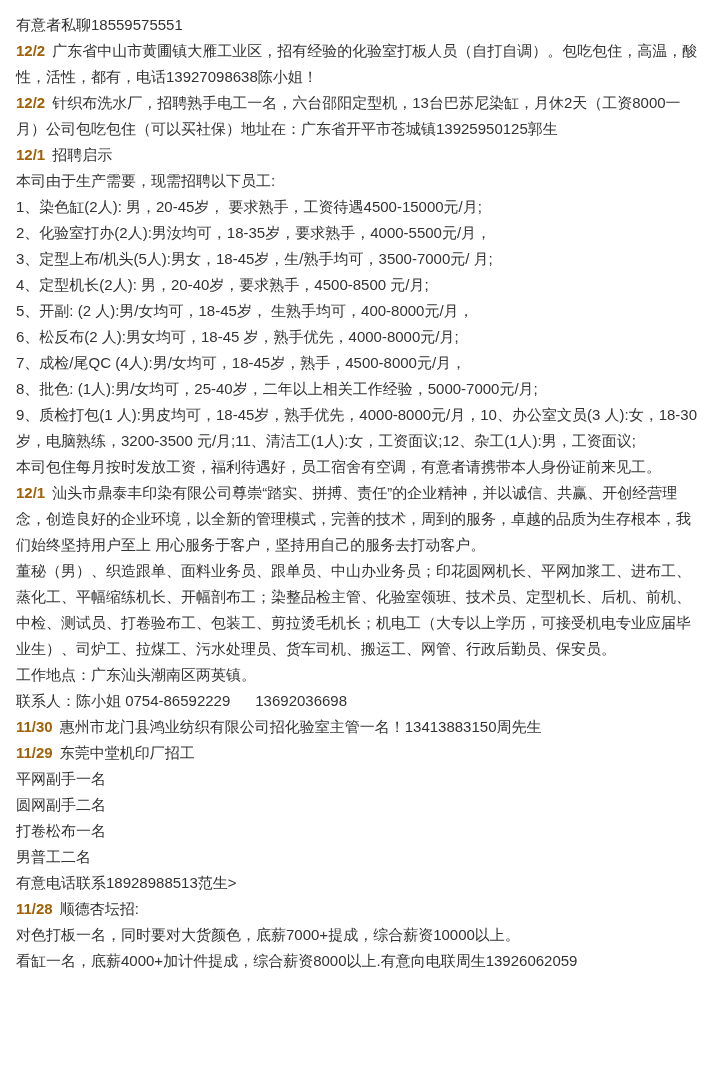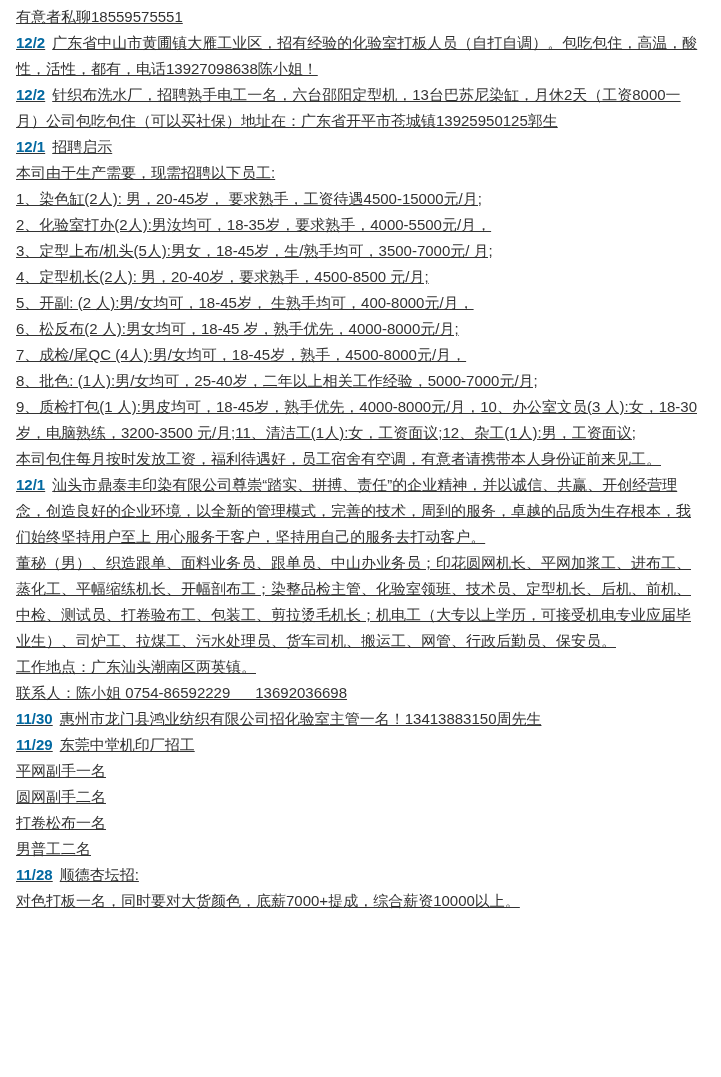--- a/index.html
+++ b/index.html
@@ -8,33 +8,32 @@
     background: #ffffff;
   }
   body {
     width: 721px;
     min-height: 1077px;
     font-family: "Liberation Sans", sans-serif;
     color: #333333;
     overflow: hidden;
   }
   .post-list {
-    padding: 4px 22px 6px 16px;
-    text-decoration: underline;
+    padding: 12px 22px 6px 16px;
   }
   .post {
     margin: 0;
     font-size: 15px;
     line-height: 26px;
     white-space: pre-wrap;
     word-break: break-all;
     color: #333333;
   }
   .post-date {
-    color: #0369a1;
+    color: #a16207;
     font-weight: bold;
     margin-right: 7px;
   }
 </style>
 </head>
 <body>
 
 <main class="post-list">
 
   <p class="post"><span class="post-text">有意者私聊18559575551</span></p>
@@ -83,18 +82,20 @@
   <p class="post"><span class="post-date">11/29</span><span class="post-text">东莞中堂机印厂招工</span></p>
 
   <p class="post"><span class="post-text">平网副手一名</span></p>
 
   <p class="post"><span class="post-text">圆网副手二名</span></p>
 
   <p class="post"><span class="post-text">打卷松布一名</span></p>
 
   <p class="post"><span class="post-text">男普工二名</span></p>
 
+  <p class="post"><span class="post-text">有意电话联系18928988513范生&gt;</span></p>
 
   <p class="post"><span class="post-date">11/28</span><span class="post-text">顺德杏坛招:</span></p>
 
   <p class="post"><span class="post-text">对色打板一名，同时要对大货颜色，底薪7000+提成，综合薪资10000以上。</span></p>
 
+  <p class="post"><span class="post-text">看缸一名，底薪4000+加计件提成，综合薪资8000以上.有意向电联周生13926062059</span></p>
 </main>
 
 </body></html>

